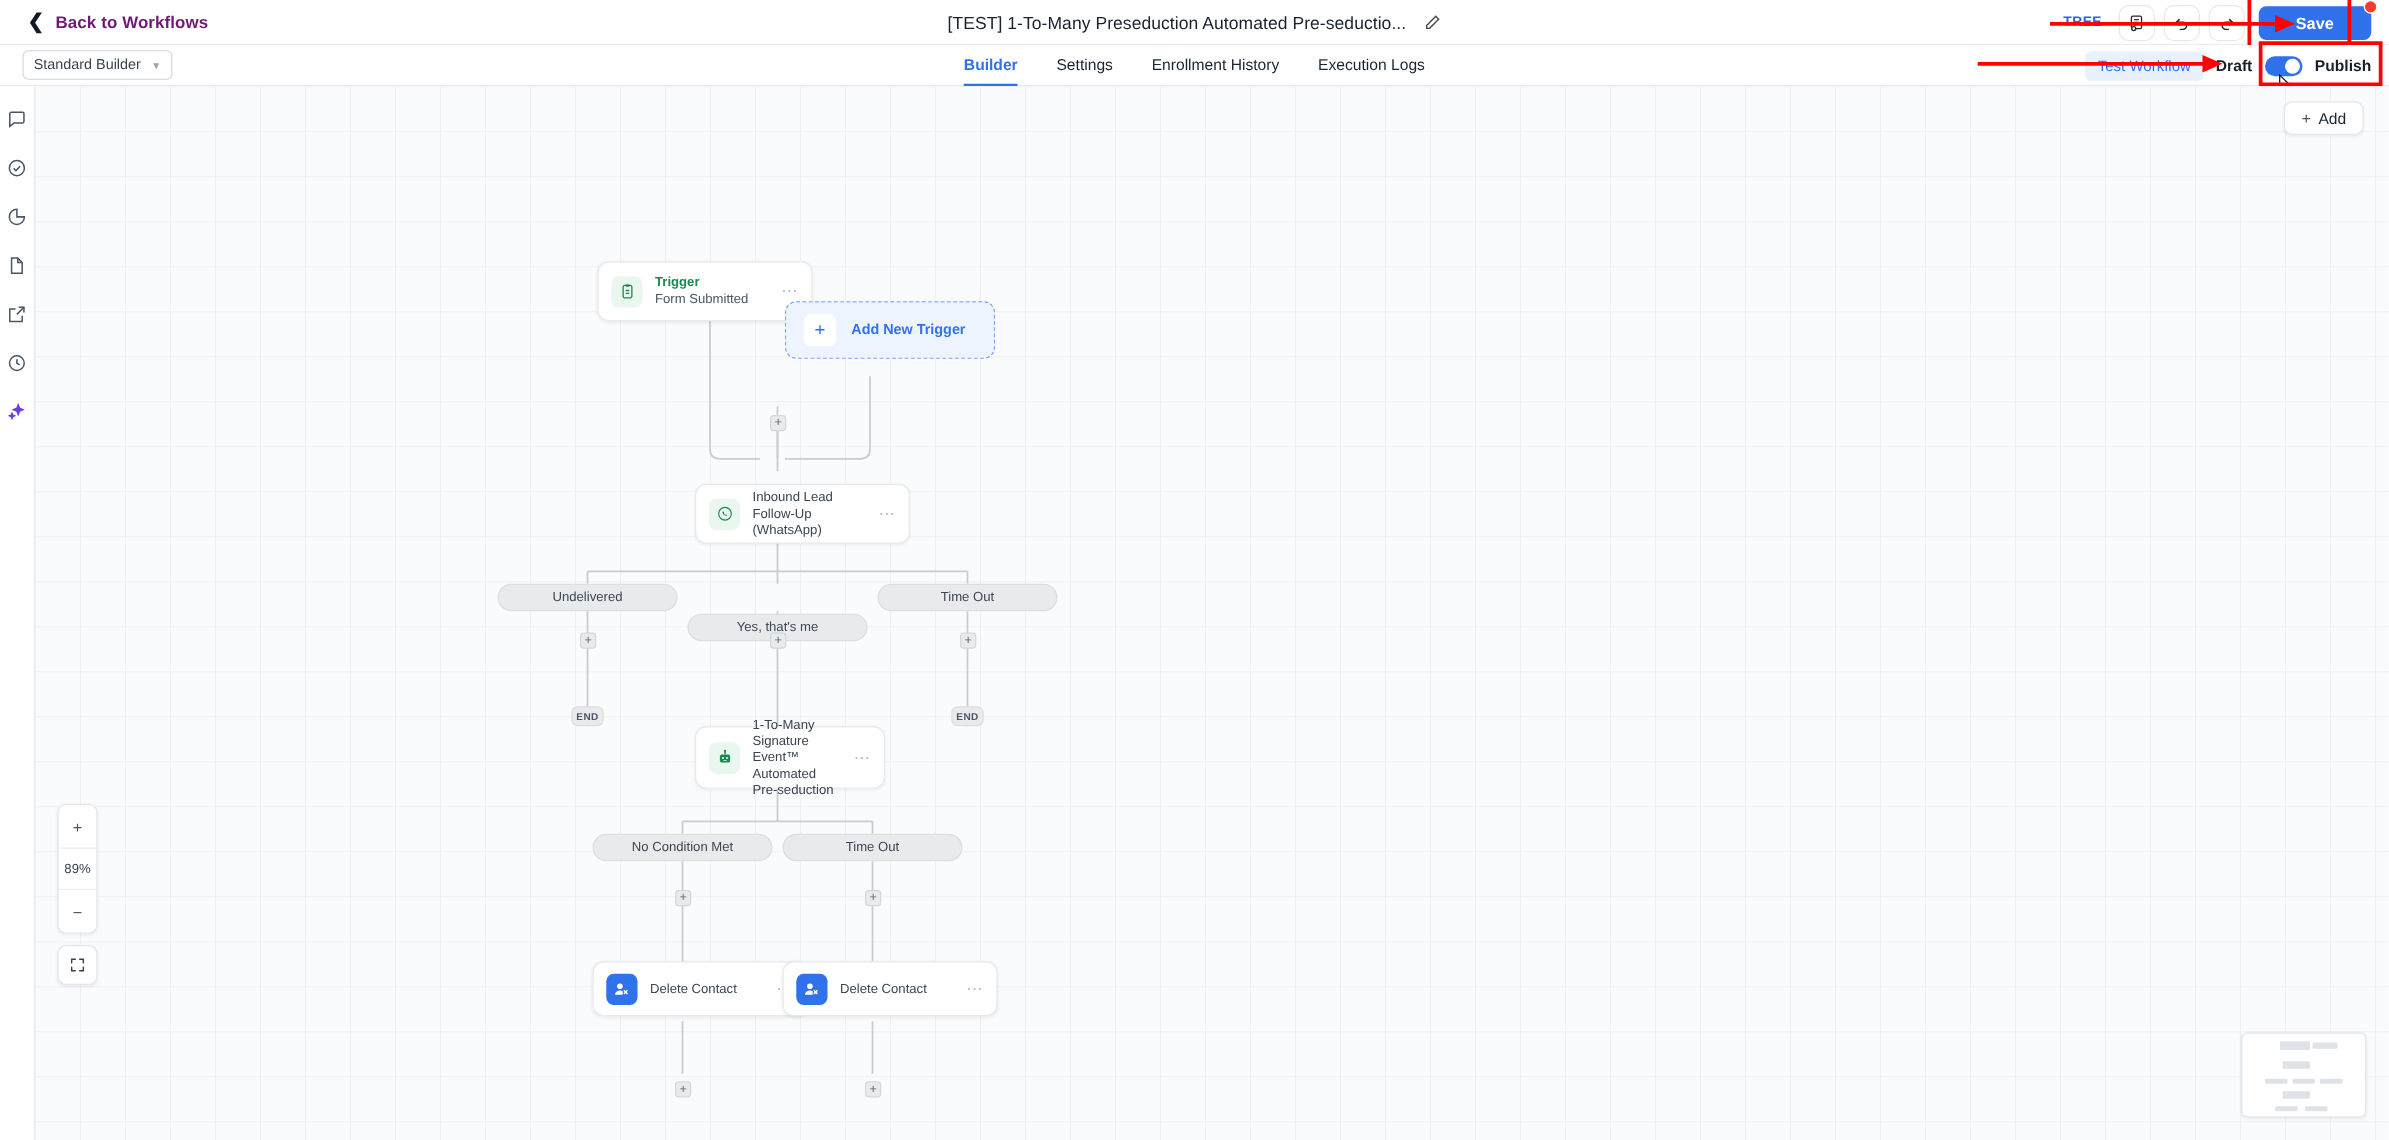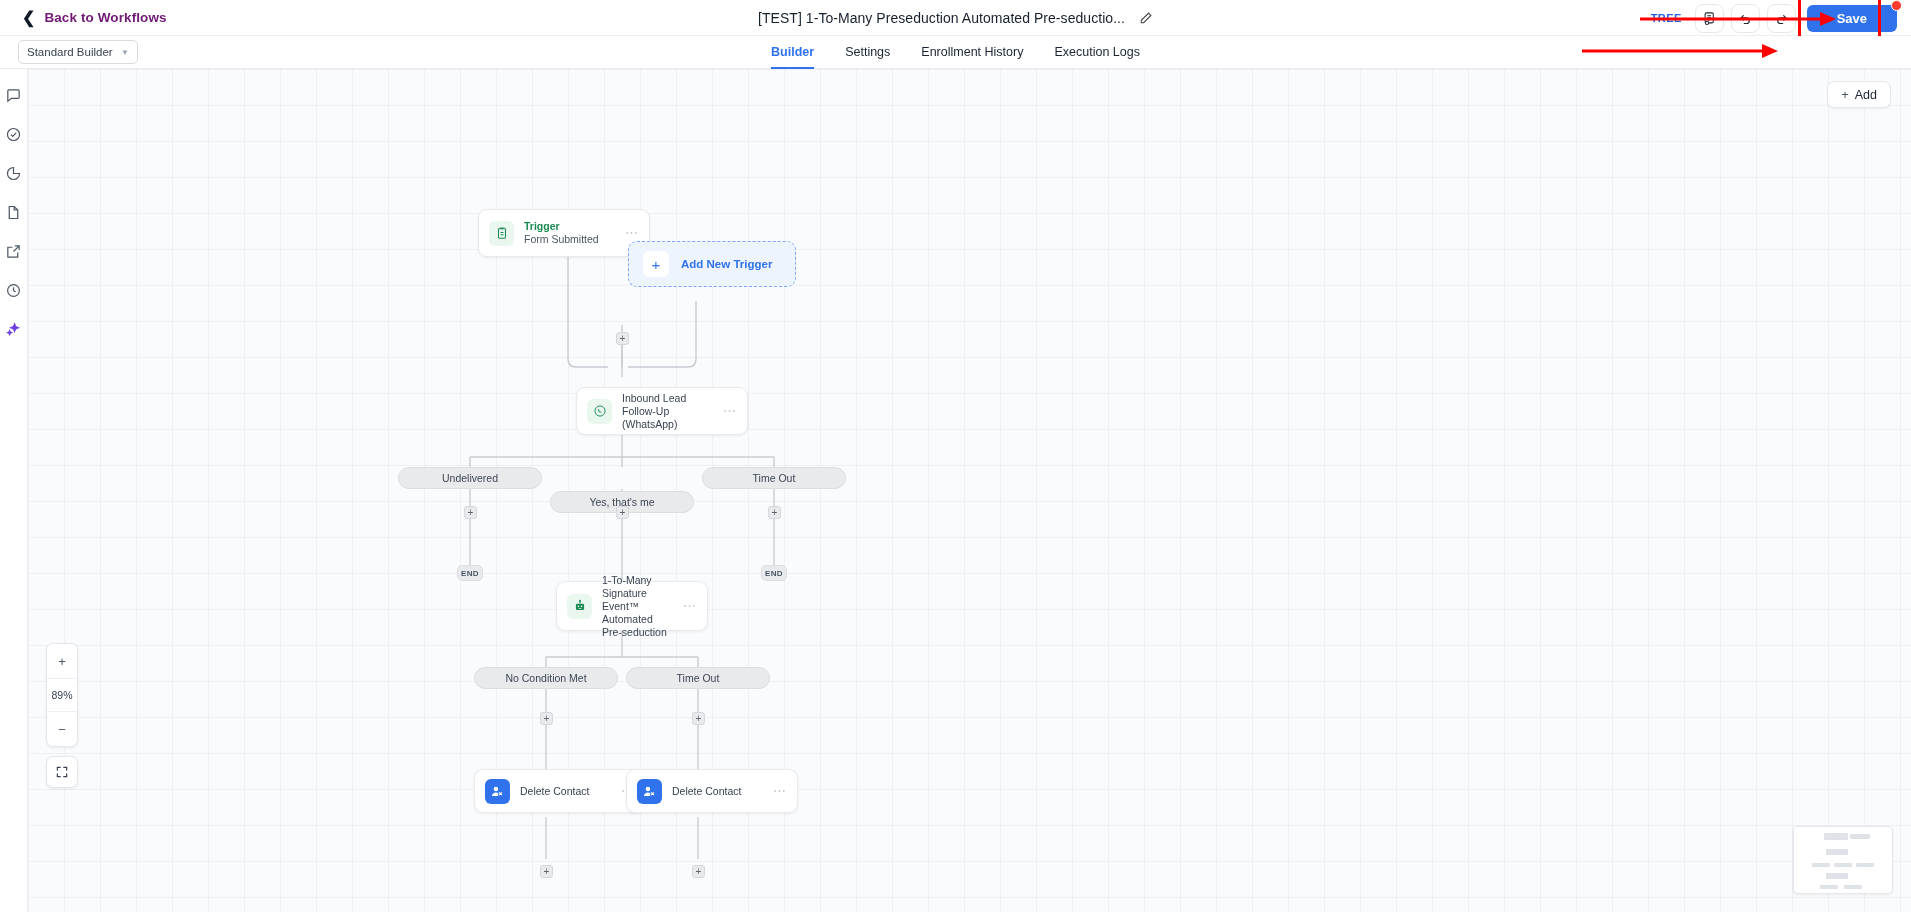--- a/index.html
+++ b/index.html
@@ -270,20 +270,34 @@
       <span class="dc">▼</span>
     </div>
 
     <div class="tabs">
       <div class="tab active">Builder</div>
       <div class="tab">Settings</div>
       <div class="tab">Enrollment History</div>
       <div class="tab">Execution Logs</div>
     </div>
 
+    <div class="subbar-right">
+      <button class="test-wf">Test Workflow</button>
+      <div class="pub-group">
+        <span class="state-lbl">Draft</span>
+        <div class="toggle">
+          <span class="knob"></span>
+          <svg class="cursor-ic" viewBox="0 0 16 20">
+            <path d="M2 1l11 10.5-5 .4 2.6 5.4-2.3 1.1L5.7 13 2 16.4z" fill="#fff" stroke="#111" stroke-width="1.1"></path>
+          </svg>
+        </div>
+        <span class="state-lbl">Publish</span>
+        <span class="pub-hl"></span>
+      </div>
+    </div>
   </div>
 
   <svg class="arrow-svg" style="left:1640px;top:6px;width:200px;height:24px" viewBox="0 0 200 24">
     <line x1="0" y1="13" x2="183" y2="13" stroke="#ff0000" stroke-width="3"></line>
     <polygon points="196,13 180,6 180,20" fill="#ff0000"></polygon>
   </svg>
   <svg class="arrow-svg" style="left:1582px;top:38px;width:200px;height:24px" viewBox="0 0 200 24">
     <line x1="0" y1="13" x2="183" y2="13" stroke="#ff0000" stroke-width="3"></line>
     <polygon points="196,13 180,6 180,20" fill="#ff0000"></polygon>
   </svg>
@@ -371,21 +385,21 @@
       <span class="dots">⋯</span>
     </div>
 
     <div class="add-trigger" style="left:600px;top:172px;width:168px;height:46px">
       <span class="plus-sq">+</span>
       <span class="at-lbl">Add New Trigger</span>
     </div>
 
     <div class="plus-node" style="left:588px;top:263px">+</div>
 
-    <div class="node" style="left:548px;top:318px;width:172px;height:48px">
+    <div class="node" style="left:528px;top:318px;width:172px;height:48px">
       <div class="sq">
         <svg width="14" height="14" viewBox="0 0 24 24" fill="none" stroke="#1a8a52" stroke-width="1.6">
           <circle cx="12" cy="12" r="8.7"></circle>
           <path d="M9.4 9.2c.5-.5 1 .3 1.4 1 .2.4-.4.7-.3 1 .3.8 1.3 1.8 2.1 2 .3.1.6-.5 1-.3.7.4 1.5.9 1 1.4-1.1 1.1-3.4.1-4.6-1.1s-2.2-3.5-1.1-4.6z" fill="#1a8a52" stroke="none"></path>
         </svg>
       </div>
       <div class="txt">
         <div class="t-main">Inbound Lead Follow-Up (WhatsApp)</div>
       </div>
       <span class="dots">⋯</span>

